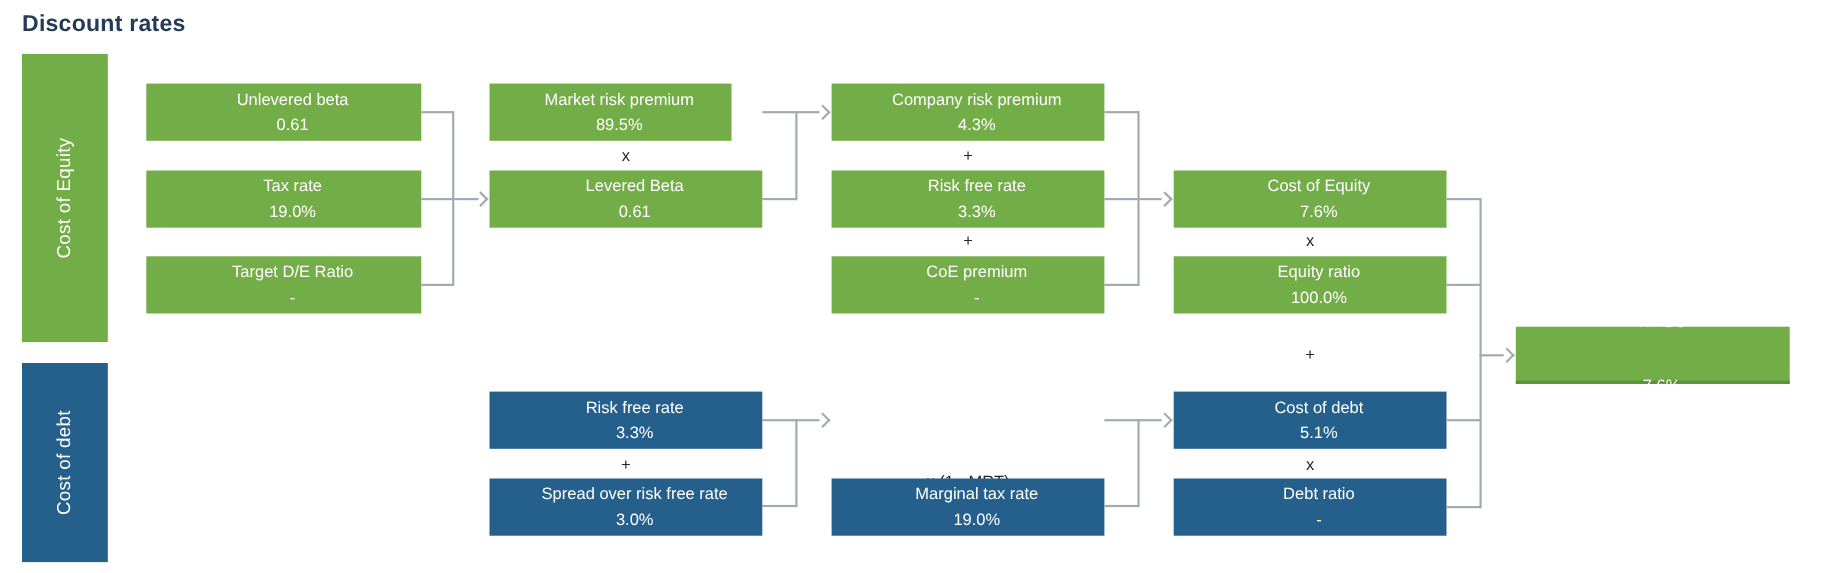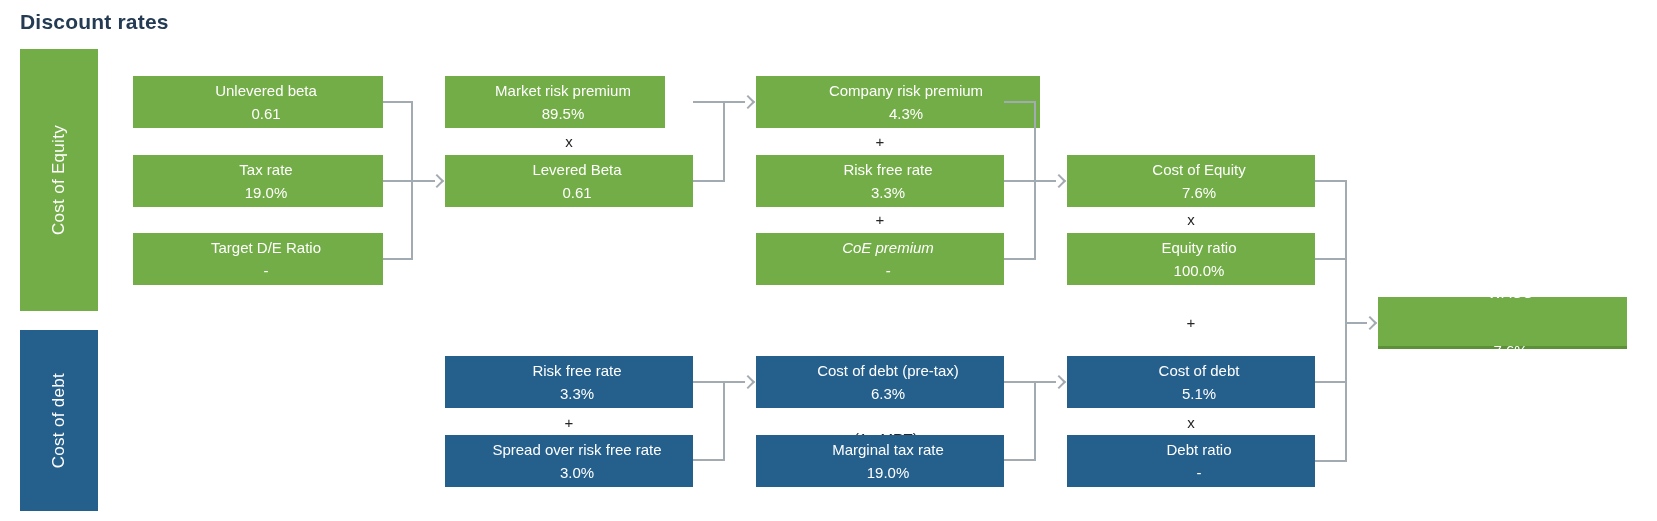--- a/index.html
+++ b/index.html
@@ -60,31 +60,31 @@
   <div class="node green" style="left:445px;top:76px;width:220px;">
     <div class="node-label">Market risk premium</div>
     <div class="node-value">89.5%</div>
   </div>
   <div class="op" style="left:445px;top:129px;">x</div>
   <div class="node green" style="left:445px;top:155px;width:248px;">
     <div class="node-label">Levered Beta</div>
     <div class="node-value">0.61</div>
   </div>
 
-  <div class="node green" style="left:756px;top:76px;width:284px;">
+  <div class="node green" style="left:756px;top:76px;width:248px;">
     <div class="node-label">Company risk premium</div>
     <div class="node-value">4.3%</div>
   </div>
   <div class="op" style="left:756px;top:129px;">+</div>
   <div class="node green" style="left:756px;top:155px;width:248px;">
     <div class="node-label">Risk free rate</div>
     <div class="node-value">3.3%</div>
   </div>
   <div class="op" style="left:756px;top:207px;">+</div>
-  <div class="node green" style="left:756px;top:233px;width:248px;font-style:italic;">
+  <div class="node green" style="left:756px;top:233px;width:248px;">
     <div class="node-label">CoE premium</div>
     <div class="node-value">-</div>
   </div>
 
   <div class="node green" style="left:1067px;top:155px;width:248px;">
     <div class="node-label">Cost of Equity</div>
     <div class="node-value">7.6%</div>
   </div>
   <div class="op" style="left:1067px;top:207px;">x</div>
   <div class="node green" style="left:1067px;top:233px;width:248px;">
@@ -102,24 +102,20 @@
   <div class="node blue" style="left:445px;top:356px;width:248px;">
     <div class="node-label">Risk free rate</div>
     <div class="node-value">3.3%</div>
   </div>
   <div class="op" style="left:445px;top:410px;">+</div>
   <div class="node blue" style="left:445px;top:435px;width:248px;">
     <div class="node-label">Spread over risk free rate</div>
     <div class="node-value">3.0%</div>
   </div>
 
-  <div class="node blue" style="left:756px;top:356px;width:248px;">
-    <div class="node-label">Cost of debt (pre-tax)</div>
-    <div class="node-value">6.3%</div>
-  </div>
   <div class="op" style="left:756px;top:410px;margin-top:16px;">x (1 - MRT)</div>
   <div class="node blue" style="left:756px;top:435px;width:248px;">
     <div class="node-label">Marginal tax rate</div>
     <div class="node-value">19.0%</div>
   </div>
 
   <div class="node blue" style="left:1067px;top:356px;width:248px;">
     <div class="node-label">Cost of debt</div>
     <div class="node-value">5.1%</div>
   </div>

